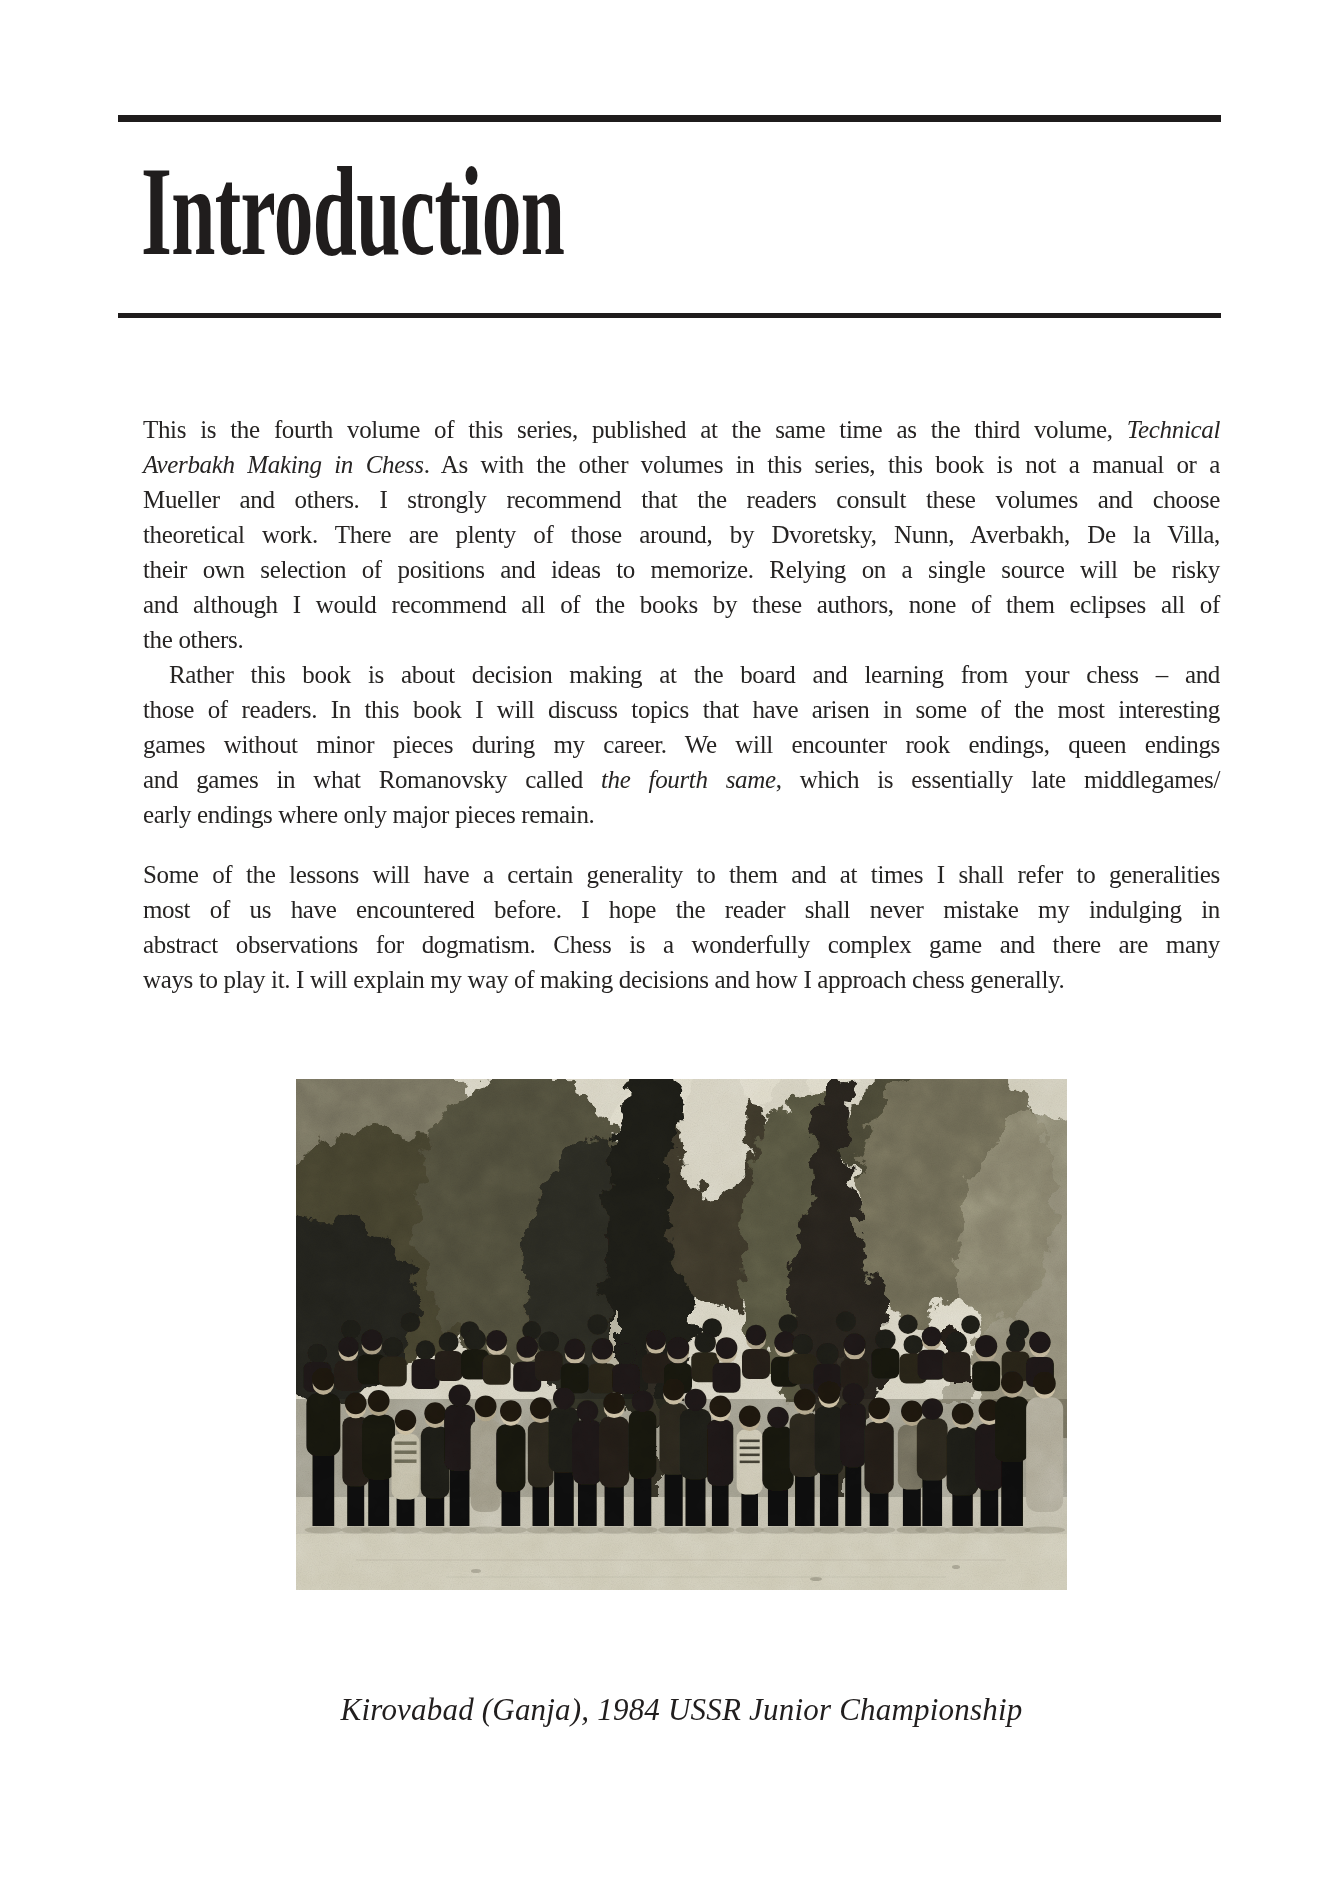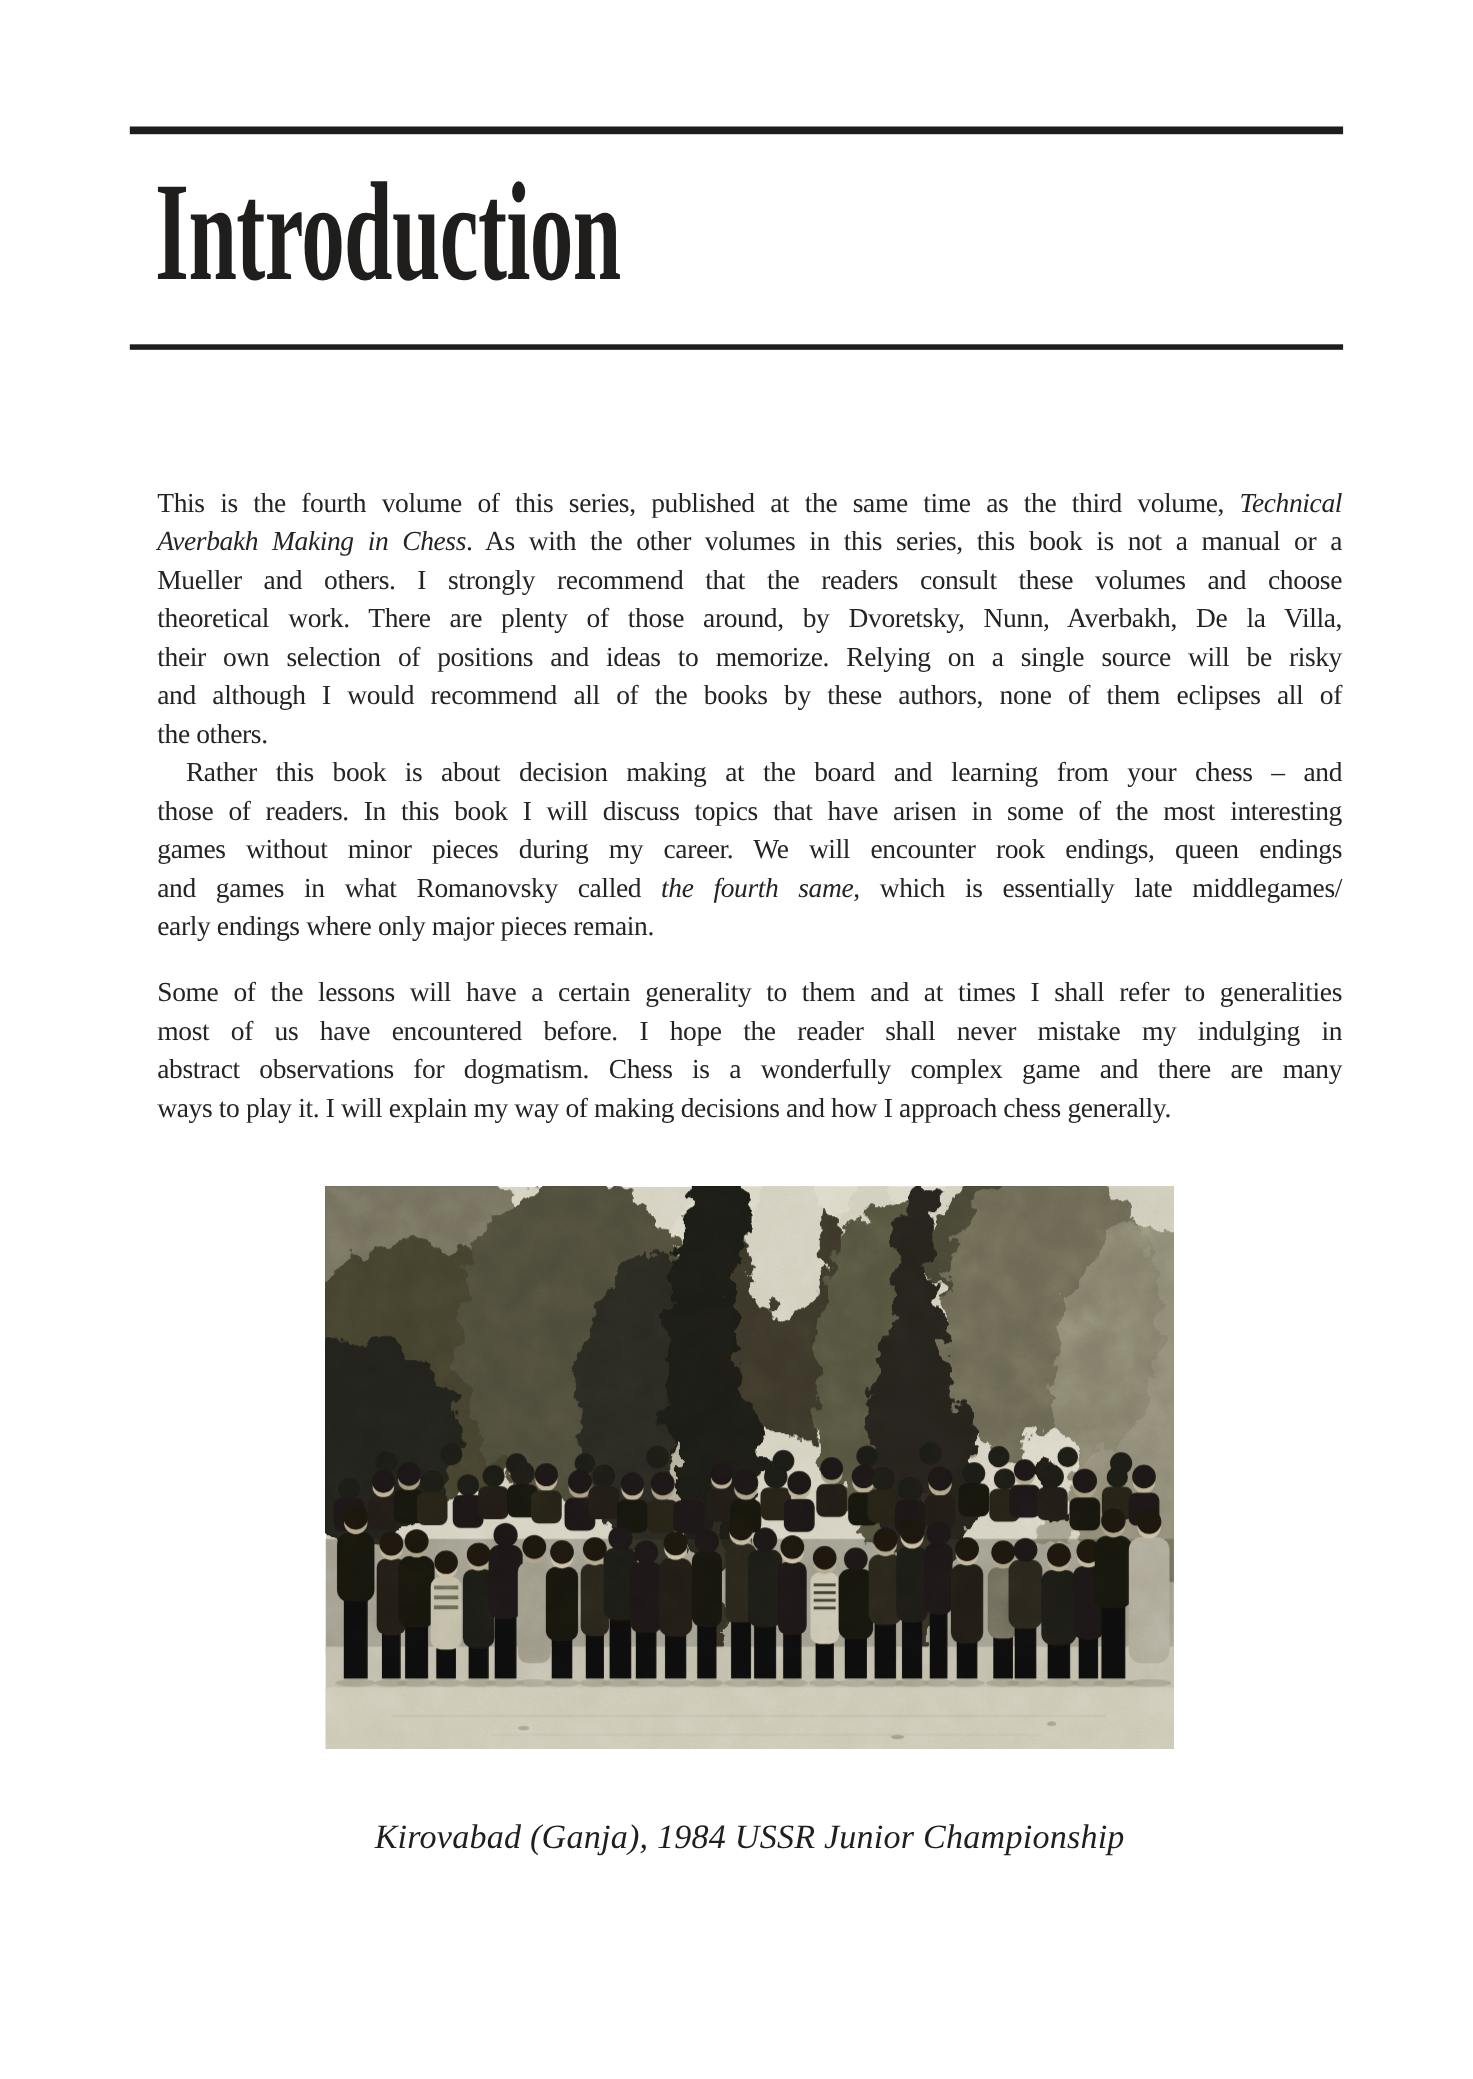--- a/index.html
+++ b/index.html
@@ -10,33 +10,33 @@
   .rule{position:absolute;background:#1f1c1c;}
   .rule-top{left:118px;top:115px;width:1103px;height:7px;}
   .rule-mid{left:118px;top:313px;width:1103px;height:5px;}
   .page-title{
     position:absolute;left:141px;top:147px;margin:0;
     font-size:128px;font-weight:bold;color:#201d1d;line-height:1;
     white-space:nowrap;letter-spacing:-1px;
     transform:scaleX(0.62);transform-origin:left top;
   }
   .body-text{
-    position:absolute;left:143px;top:440px;width:1077px;
+    position:absolute;left:143px;top:412px;width:1077px;
     font-size:25px;letter-spacing:-0.35px;line-height:35px;color:#262423;
   }
   .paragraph{margin:0;}
   .paragraph.space-before{margin-top:25px;}
   .line{text-align:justify;text-align-last:justify;}
   .line.last{text-align-last:left;}
   .line.indent{text-indent:26px;}
   .line em{font-style:italic;}
   .photo-wrap{position:absolute;left:296px;top:1079px;width:771px;height:511px;}
   .photo-wrap svg{display:block;}
   .photo-caption{
-    position:absolute;left:296px;top:1652px;width:771px;
+    position:absolute;left:296px;top:1692px;width:771px;
     text-align:center;font-style:italic;font-size:31px;color:#211e1e;
     letter-spacing:0.2px;
   }
 </style>
 </head>
 <body>
 
 <div class="rule rule-top"></div>
 <h1 class="page-title">Introduction</h1>
 <div class="rule rule-mid"></div>

